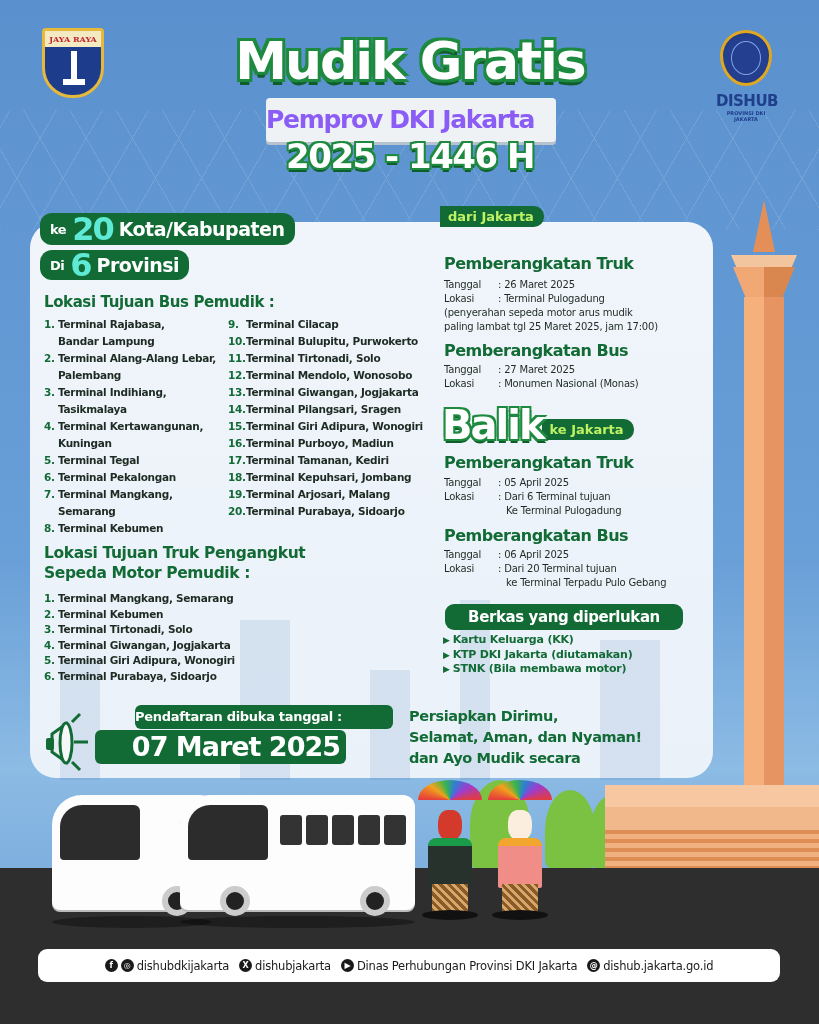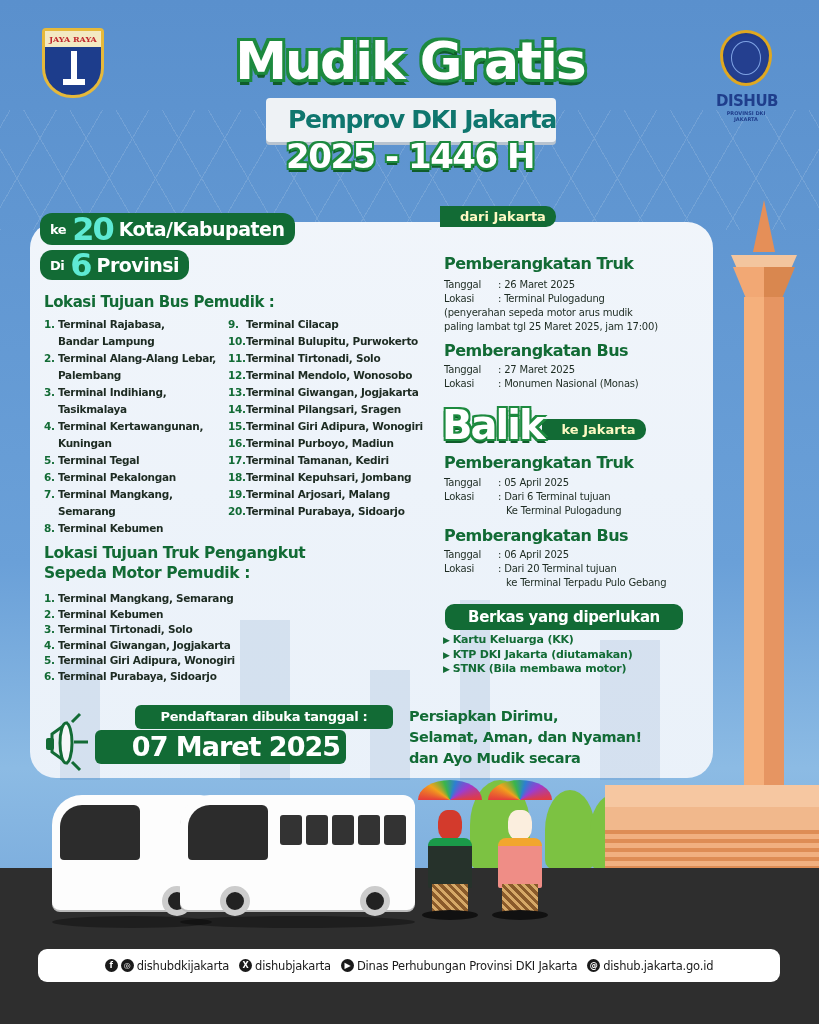--- a/index.html
+++ b/index.html
@@ -14,48 +14,48 @@
 .logo-dishub .globe{width:52px;height:56px;margin:0 auto;border:3px solid #e0a820;border-radius:50% 50% 50% 50%/45% 45% 55% 55%;background:radial-gradient(circle,#243f8f 60%,#1b3277 100%);position:relative}
 .logo-dishub .globe:before{content:"";position:absolute;inset:8px;border:1px solid #7fa3e4;border-radius:50%}
 .logo-dishub .name{font:bold 15px "DejaVu Sans",sans-serif;color:#1f3e8c;letter-spacing:-.5px;margin-top:6px}
 .logo-dishub .sub{font:bold 5px "DejaVu Sans",sans-serif;color:#1f3e8c}
 .title{position:absolute;left:200px;top:30px;width:420px;text-align:center}
 .title .main{font:900 52px "DejaVu Sans",sans-serif;color:#fff;letter-spacing:-2px;text-shadow:0 0 0 #1d8a3f,3px 3px 0 #1d8a3f,-3px 3px 0 #1d8a3f,3px -3px 0 #1d8a3f,-3px -3px 0 #1d8a3f,0 6px 0 #0f5d2a;line-height:62px}
 .ribbon{position:absolute;left:266px;top:98px;width:290px;height:44px;background:#eef2f5;border-radius:4px;box-shadow:0 3px 0 #b7c3cf}
 .ribbon:before,.ribbon:after{content:"";position:absolute;top:10px;width:30px;height:34px;background:#d8dfe6;z-index:-1}
 .ribbon:before{left:-22px;clip-path:polygon(0 0,100% 0,100% 100%,0 100%,30% 50%)}
 .ribbon:after{right:-22px;clip-path:polygon(0 0,100% 0,70% 50%,100% 100%,0 100%)}
-.ribbon span{display:block;text-align:right;font:bold 25px "DejaVu Sans",sans-serif;color:#0f766e;letter-spacing:-1.3px;line-height:44px}
+.ribbon span{display:block;text-align:left;font:bold 25px "DejaVu Sans",sans-serif;color:#8b5cf6;letter-spacing:-1.3px;line-height:44px}
 .year{position:absolute;left:270px;top:136px;width:280px;text-align:center;font:900 34px "DejaVu Sans",sans-serif;color:#fff;letter-spacing:-1.5px;text-shadow:2px 2px 0 #1d8a3f,-2px 2px 0 #1d8a3f,2px -2px 0 #1d8a3f,-2px -2px 0 #1d8a3f,0 4px 0 #0f5d2a}
 .card{position:absolute;left:30px;top:222px;width:683px;height:556px;background:linear-gradient(#f5f8fc,#edf3fa);border-radius:26px;opacity:.97}
 .skyline{position:absolute;left:40px;top:590px;width:670px;height:190px;opacity:.12}
 .skyline div{position:absolute;bottom:0;background:#3a6fa9}
 .pill{position:absolute;background:#126b35;border-radius:12px;color:#fff;font:bold 19px "DejaVu Sans",sans-serif;white-space:nowrap;display:flex;align-items:center;padding:0 10px;letter-spacing:-.5px}
 .pill .big{font:900 32px "DejaVu Sans",sans-serif;color:#5eead4;margin:0 6px;letter-spacing:-2px}
 .pill .sm{font-size:13px}
 .h-green{position:absolute;color:#126b35;font:bold 15px "DejaVu Sans",sans-serif;letter-spacing:-.4px;line-height:20px}
 .list{position:absolute;list-style:none;font:bold 10.5px "DejaVu Sans",sans-serif;color:#1d2b22;line-height:17px;letter-spacing:-.3px}
 .list li{display:flex}
 .list .n{color:#126b35;width:14px;flex-shrink:0}
 .list .n2{width:18px}
 .list .cont{padding-left:14px}
 .head-big{position:absolute;display:flex;align-items:flex-end}
 .head-big .word{font:900 40px "DejaVu Sans",sans-serif;color:#fff;letter-spacing:-2px;line-height:42px;text-shadow:2px 2px 0 #1d8a3f,-2px 2px 0 #1d8a3f,2px -2px 0 #1d8a3f,-2px -2px 0 #1d8a3f,0 4px 0 #0f5d2a;position:relative;z-index:2}
-.head-big .tag{background:#126b35;color:#fef9c3;font:bold 13px "DejaVu Sans",sans-serif;padding:3px 10px 3px 20px;border-radius:0 10px 10px 0;margin-left:-2px;margin-bottom:6px;white-space:nowrap}
+.head-big .tag{background:#126b35;color:#bef264;font:bold 13px "DejaVu Sans",sans-serif;padding:3px 10px 3px 8px;border-radius:0 10px 10px 0;margin-left:-2px;margin-bottom:6px;white-space:nowrap}
 .sub-h{position:absolute;font:bold 16px "DejaVu Sans",sans-serif;color:#126b35;letter-spacing:-.5px}
 .info{position:absolute;font:10px "DejaVu Sans",sans-serif;color:#1d2b22;line-height:14px;letter-spacing:-.2px}
 .info .row{display:flex}
 .info .k{width:54px}
 .info .v{flex:1}
 .info .note{}
 .berkas{position:absolute;left:445px;top:604px;width:238px;height:26px;background:#126b35;border-radius:9px;color:#fff;font:bold 15px "DejaVu Sans",sans-serif;letter-spacing:-.4px;text-align:center;line-height:26px}
 .blist{position:absolute;left:443px;top:633px;font:bold 11px "DejaVu Sans",sans-serif;color:#126b35;line-height:14.5px;letter-spacing:-.2px}
 .blist .tri{font-size:9px;margin-right:3px}
 .slogan{position:absolute;right:130px;top:706px;width:280px;text-align:left;font:bold 14.5px "DejaVu Sans",sans-serif;color:#126b35;line-height:21px;letter-spacing:-.4px}
-.reg-pill{position:absolute;left:135px;top:705px;width:258px;height:24px;background:#126b35;border-radius:6px;color:#fff;font:bold 13px "DejaVu Sans",sans-serif;text-align:center;line-height:24px;letter-spacing:-.3px}
+.reg-pill{position:absolute;left:135px;top:705px;width:258px;height:24px;background:#126b35;border-radius:6px;color:#fff;font:bold 13px "DejaVu Sans",sans-serif;text-align:left;line-height:24px;letter-spacing:-.3px}
 .reg-date{position:absolute;left:95px;top:730px;width:251px;height:34px;background:#126b35;border-radius:6px;color:#fff;font:900 27px "DejaVu Sans",sans-serif;text-align:right;line-height:34px;padding-right:6px;letter-spacing:-1px}
 .megaphone{position:absolute;left:44px;top:712px;width:70px;height:60px}
 .monas{position:absolute;left:729px;top:200px;width:70px;height:590px}
 .monas .flame{position:absolute;left:24px;top:0;width:22px;height:52px;background:#e58f58;clip-path:polygon(50% 0,100% 100%,0 100%)}
 .monas .cup{position:absolute;left:2px;top:55px;width:66px;height:12px;background:#f3c59e;clip-path:polygon(0 0,100% 0,92% 100%,8% 100%)}
 .monas .cup2{position:absolute;left:4px;top:67px;width:62px;height:30px;background:linear-gradient(90deg,#f2a874 50%,#d9874f 50%);clip-path:polygon(0 0,100% 0,80% 100%,20% 100%)}
 .monas .shaft{position:absolute;left:15px;top:97px;width:40px;height:500px;background:linear-gradient(90deg,#f5b07c 50%,#e69562 50%)}
 .plaza{position:absolute;left:605px;top:785px;width:214px;height:90px;background:#f1b88c}
 .plaza:before{content:"";position:absolute;left:0;right:0;top:0;height:22px;background:#f6c7a1}
 .plaza .stripe{position:absolute;left:0;right:0;top:45px;height:45px;background:repeating-linear-gradient(#de8d55 0 4px,#f1b080 4px 9px)}

